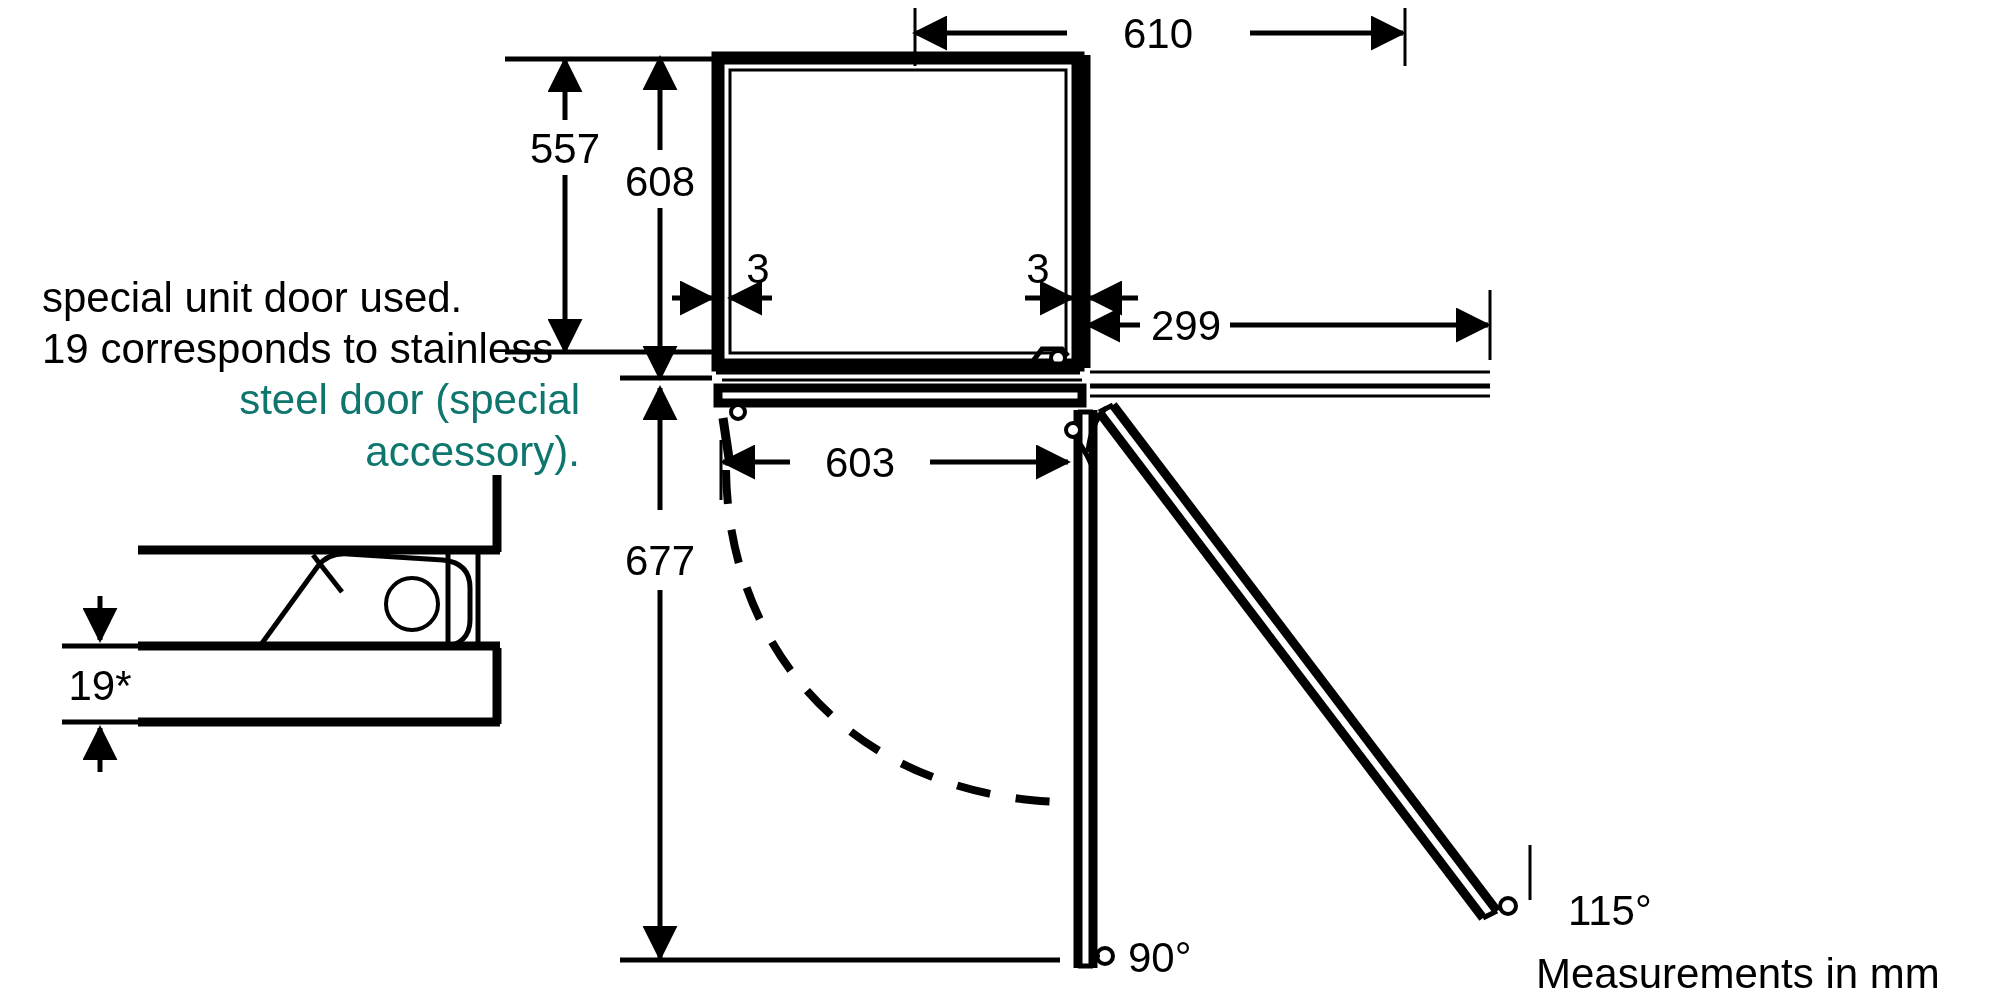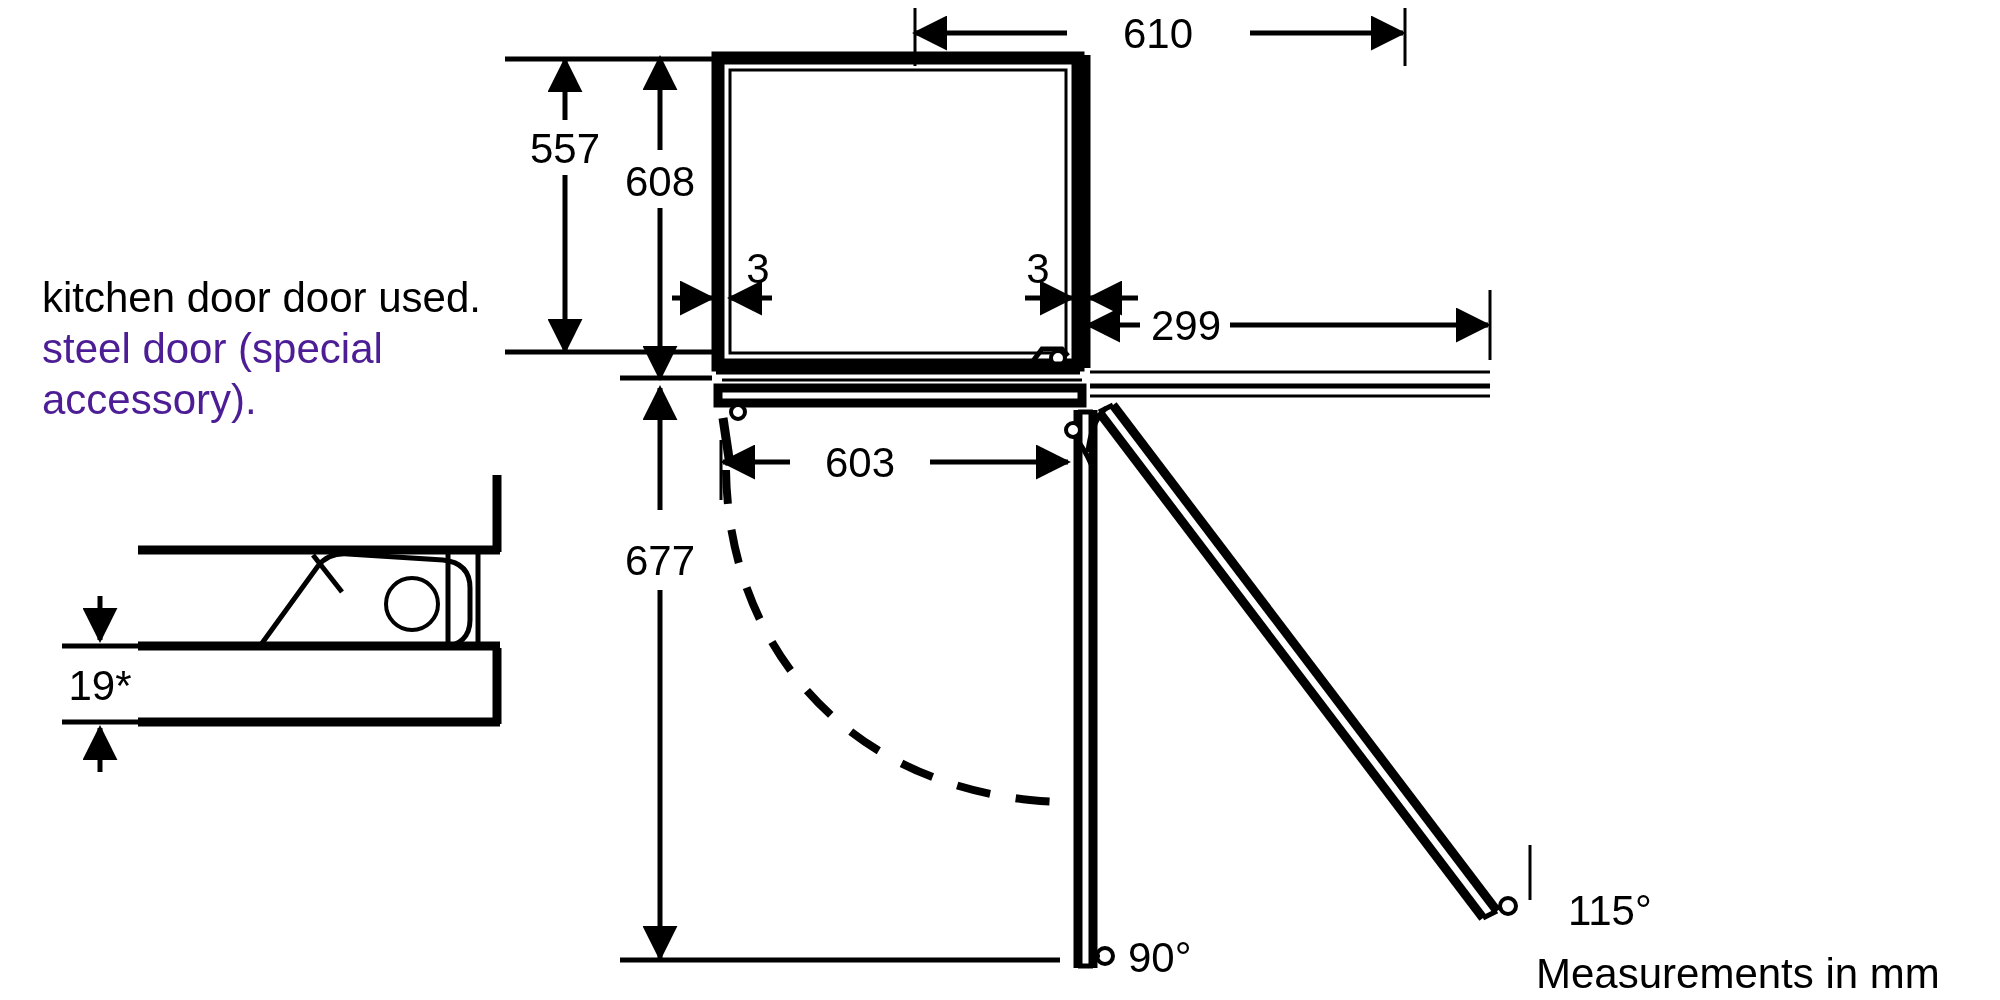--- a/index.html
+++ b/index.html
@@ -206,17 +206,18 @@
       <line class="ln med" x1="100" y1="596" x2="100" y2="640" marker-end="url(#arrEnd)"></line>
       <line class="ln med" x1="100" y1="772" x2="100" y2="728" marker-end="url(#arrEnd)"></line>
       <line class="ln med" x1="62" y1="646" x2="145" y2="646"></line>
       <line class="ln med" x1="62" y1="722" x2="145" y2="722"></line>
       <text class="dim-text" x="100" y="700" text-anchor="middle">19*</text>
     </g>
 
   </svg>
 
   <div style="position:absolute; left:20px; top:272px; width:560px; line-height:1.22;">
-    <div class="note" style="font-size:42px; color:#000; padding-left:22px; font-family:'Liberation Sans', sans-serif;">kitchen door door used.</div>
-    <div class="note" style="font-size:42px; color:#4c1d95; padding-left:22px; font-family:'Liberation Sans', sans-serif;">steel door (special accessory).</div>
+    <div class="note" style="font-size:42px; color:#000; padding-left:22px; font-family:'Liberation Sans', sans-serif;">special unit door used.</div>
+    <div class="note" style="font-size:42px; color:#000; padding-left:22px; font-family:'Liberation Sans', sans-serif;">19 corresponds to stainless</div>
+    <div class="note" style="font-size:42px; color:#0f766e; padding-left:22px; font-family:'Liberation Sans', sans-serif;text-align:right;">steel door (special accessory).</div>
   </div>
 
 </div>
 
 </body></html>

